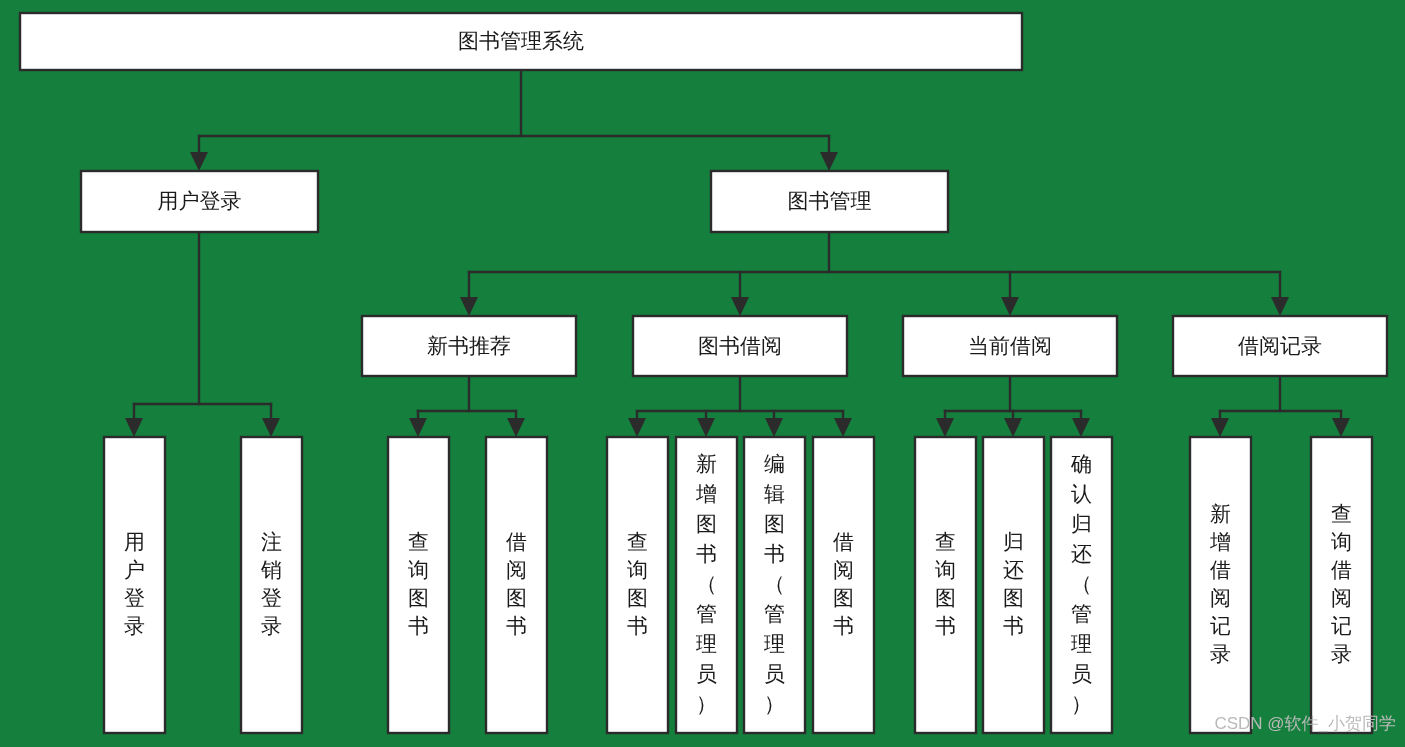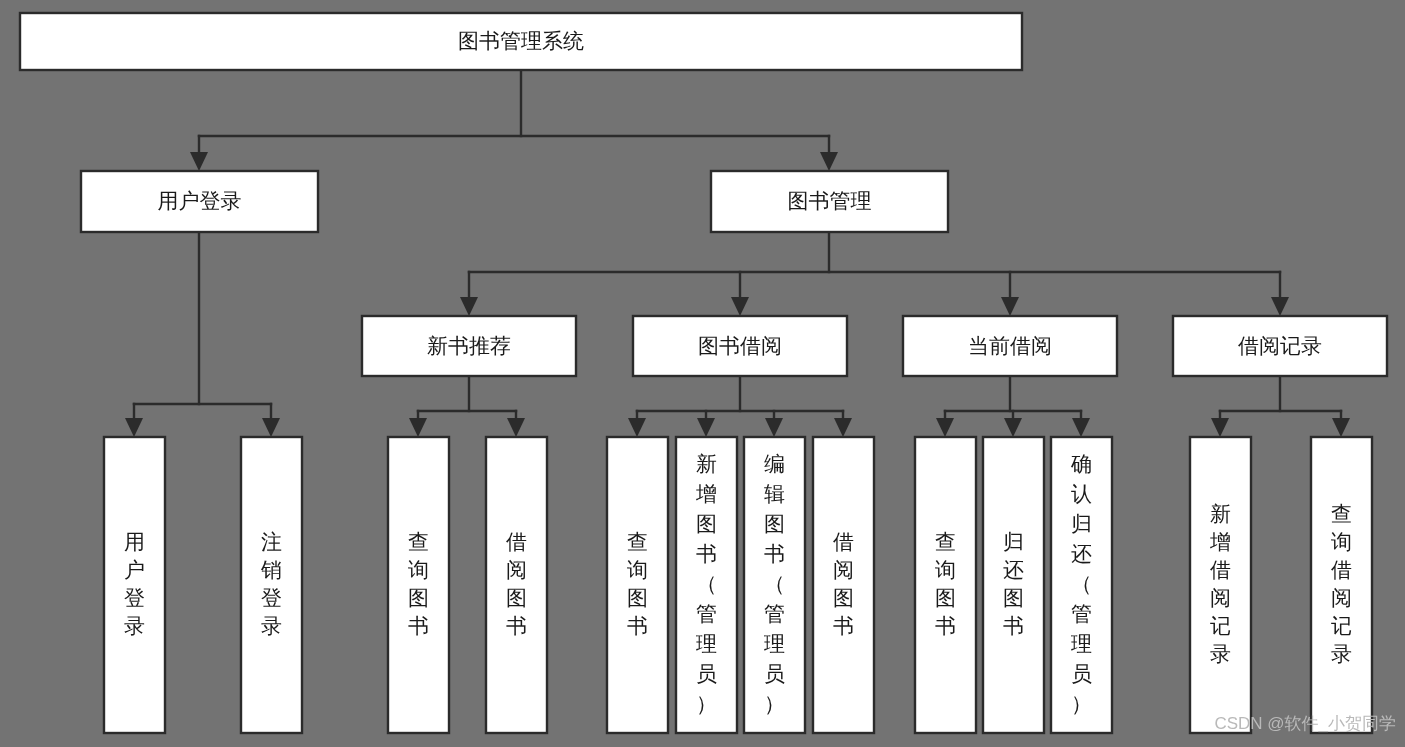--- a/index.html
+++ b/index.html
@@ -7,21 +7,21 @@
     padding: 0;
     background: #ffffff;
   }
   body {
     font-family: "Liberation Sans", "DejaVu Sans", sans-serif;
   }
   #diagram-root {
     position: relative;
     width: 1405px;
     height: 747px;
-    background: #737373;
+    background: #15803d;
     overflow: hidden;
   }
   svg#flow-svg {
     position: absolute;
     top: 0;
     left: 0;
     width: 1405px;
     height: 747px;
   }
   .node-box {

